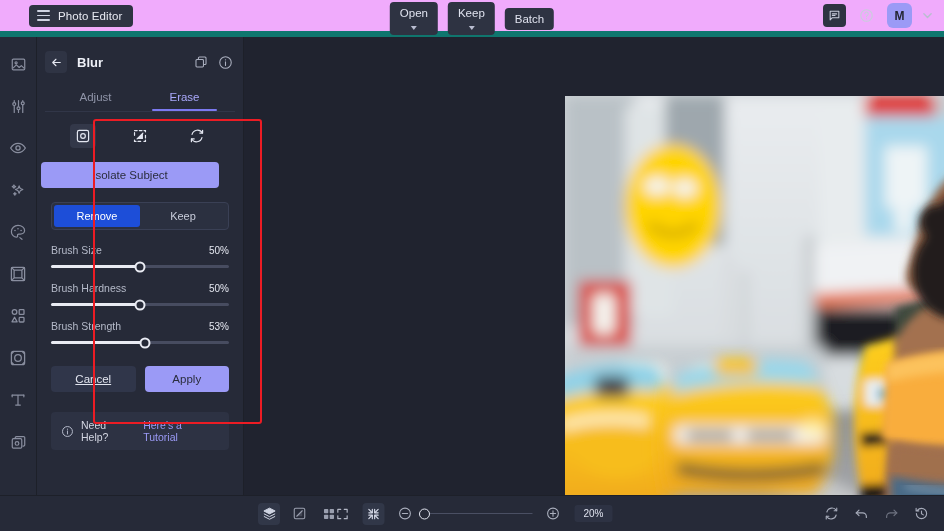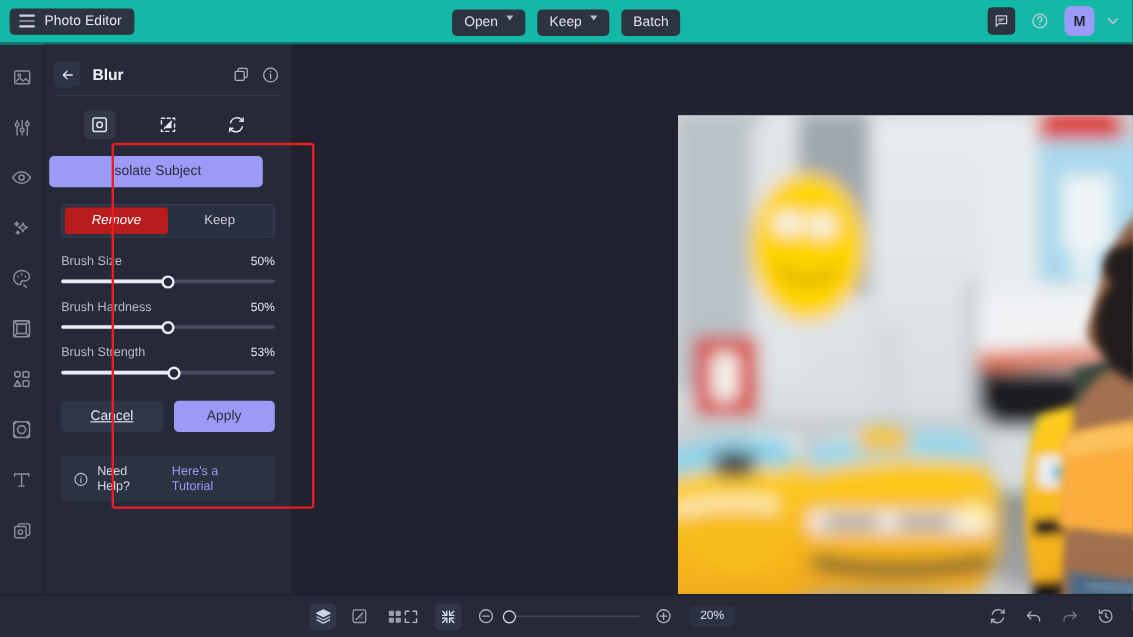--- a/index.html
+++ b/index.html
@@ -13,24 +13,25 @@
   .app {
     position: relative;
     width: 944px; height: 531px;
     background: #20232f;
     display: flex; flex-direction: column;
   }
 
   
   .topbar {
     height: 37px; min-height: 37px;
-    background: #14b8a6;
+    background: #f0abfc;
     display: flex; align-items: center;
     position: relative;
-    border-bottom: 2px solid #0f766e;
+    border-bottom: 6px solid #0f766e;
+    padding-left: 21px;
   }
   .brand {
     display: flex; align-items: center; gap: 8px;
     margin-left: 8px;
     background: #2e3342;
     border-radius: 4px;
     padding: 5px 10px 5px 8px;
     cursor: pointer;
   }
   .brand-title {
@@ -38,23 +39,24 @@
   }
   .hamburger { display:flex; flex-direction: column; gap:3px; width:13px; }
   .hamburger i { display:block; height:1.5px; background:#cfd3e2; border-radius:1px; }
 
   .top-center {
     position: absolute; left: 50%; top: 0; transform: translateX(-50%);
     height: 37px; display: flex; align-items: center; gap: 10px;
   }
   .tbtn {
     background: #2e3342; color:#dfe2ee; font-size:11.5px;
-    border-radius:4px; padding: 5px 10px; display:flex; align-items:flex-start; gap:7px;
+    border-radius:4px; padding: 5px 10px; display:flex; align-items:center; gap:7px;
     cursor: pointer; border: none; white-space: nowrap;
     font-family: "Liberation Sans", sans-serif;
+    flex-direction: column;
   }
   .caret { width:0; height:0; border-left:3.5px solid transparent; border-right:3.5px solid transparent; border-top:4px solid #b9bdd0; display:inline-block; }
 
   .top-right {
     margin-left: auto; margin-right: 10px;
     display: flex; align-items: center; gap: 9px;
   }
   .icon-sq {
     width: 23px; height: 23px; border-radius: 4px;
     background: #2e3342; display:flex; align-items:center; justify-content:center;
@@ -145,21 +147,21 @@
 
   .seg {
     display:flex; margin: 14px 14px 0 14px;
     background:#2b3040; border-radius:4px; padding:2px;
     border:1px solid #3a4055;
   }
   .seg-item {
     flex:1; text-align:center; font-size:11px; color:#c8ccda;
     padding:5px 0; border-radius:3px; cursor:pointer;
   }
-  .seg-item.active { background:#b91c1c; color:#fff;font-style:italic; }
+  .seg-item.active { background:#1d4ed8; color:#fff; }
 
   .slider-block { margin: 14px 14px 0 14px; }
   .slider-label {
     display:flex; justify-content:space-between; align-items:center;
     font-size:10.5px; color:#b5bac9; margin-bottom: 9px;
   }
   .slider-val { color:#e4e7f0; font-size:10px; }
   .track {
     position:relative; height:3px; background:#474c60; border-radius:2px; cursor:pointer;
   }
@@ -385,20 +387,24 @@
               <circle cx="12" cy="12" r="9.2"></circle>
               <path d="M12 11v5.6" stroke-linecap="round"></path>
               <circle cx="12" cy="7.6" r="1" fill="#c3c8d8" stroke="none"></circle>
             </svg>
           </span>
         </div>
       </div>
 
       <div class="redbox"></div>
 
+      <div class="tabs">
+        <div class="tab">Adjust</div>
+        <div class="tab active">Erase</div>
+      </div>
       <div class="tabs-divider"></div>
 
       <div class="toolrow">
         <div class="tool-ic sel">
           <svg width="16" height="16" viewBox="0 0 24 24" fill="none" stroke="#e3e6f0" stroke-width="1.8">
             <rect x="3.6" y="3.6" width="16.8" height="16.8" rx="2.6"></rect>
             <circle cx="12" cy="12" r="3.5"></circle>
           </svg>
         </div>
         <div class="tool-ic">

